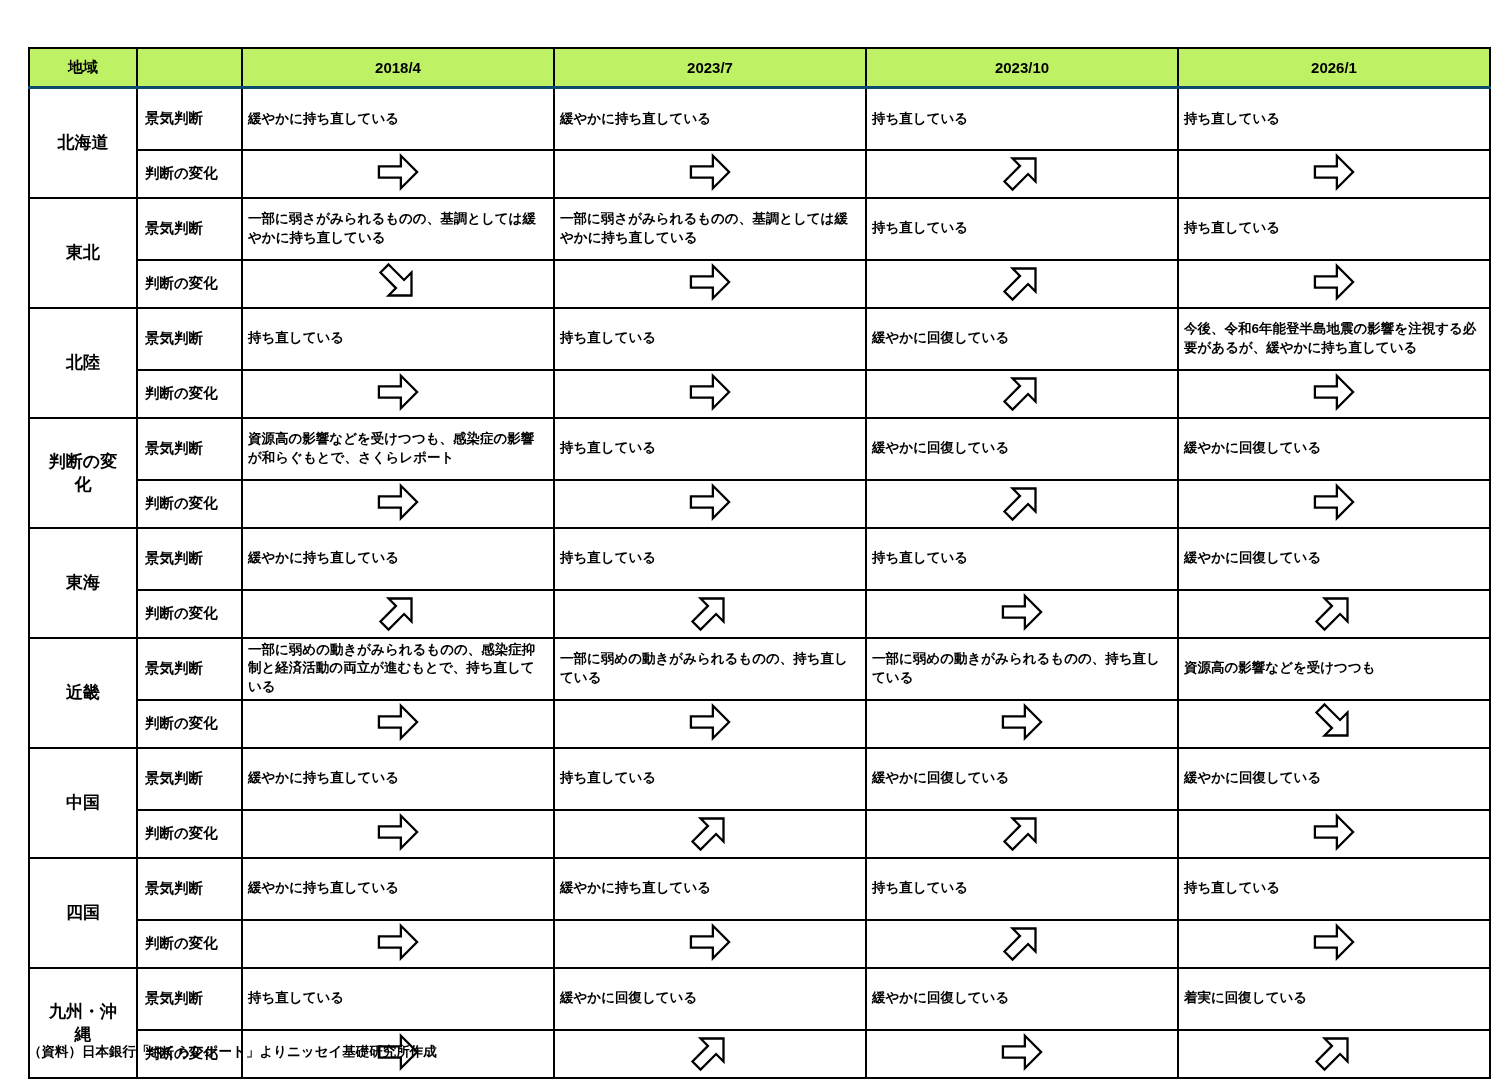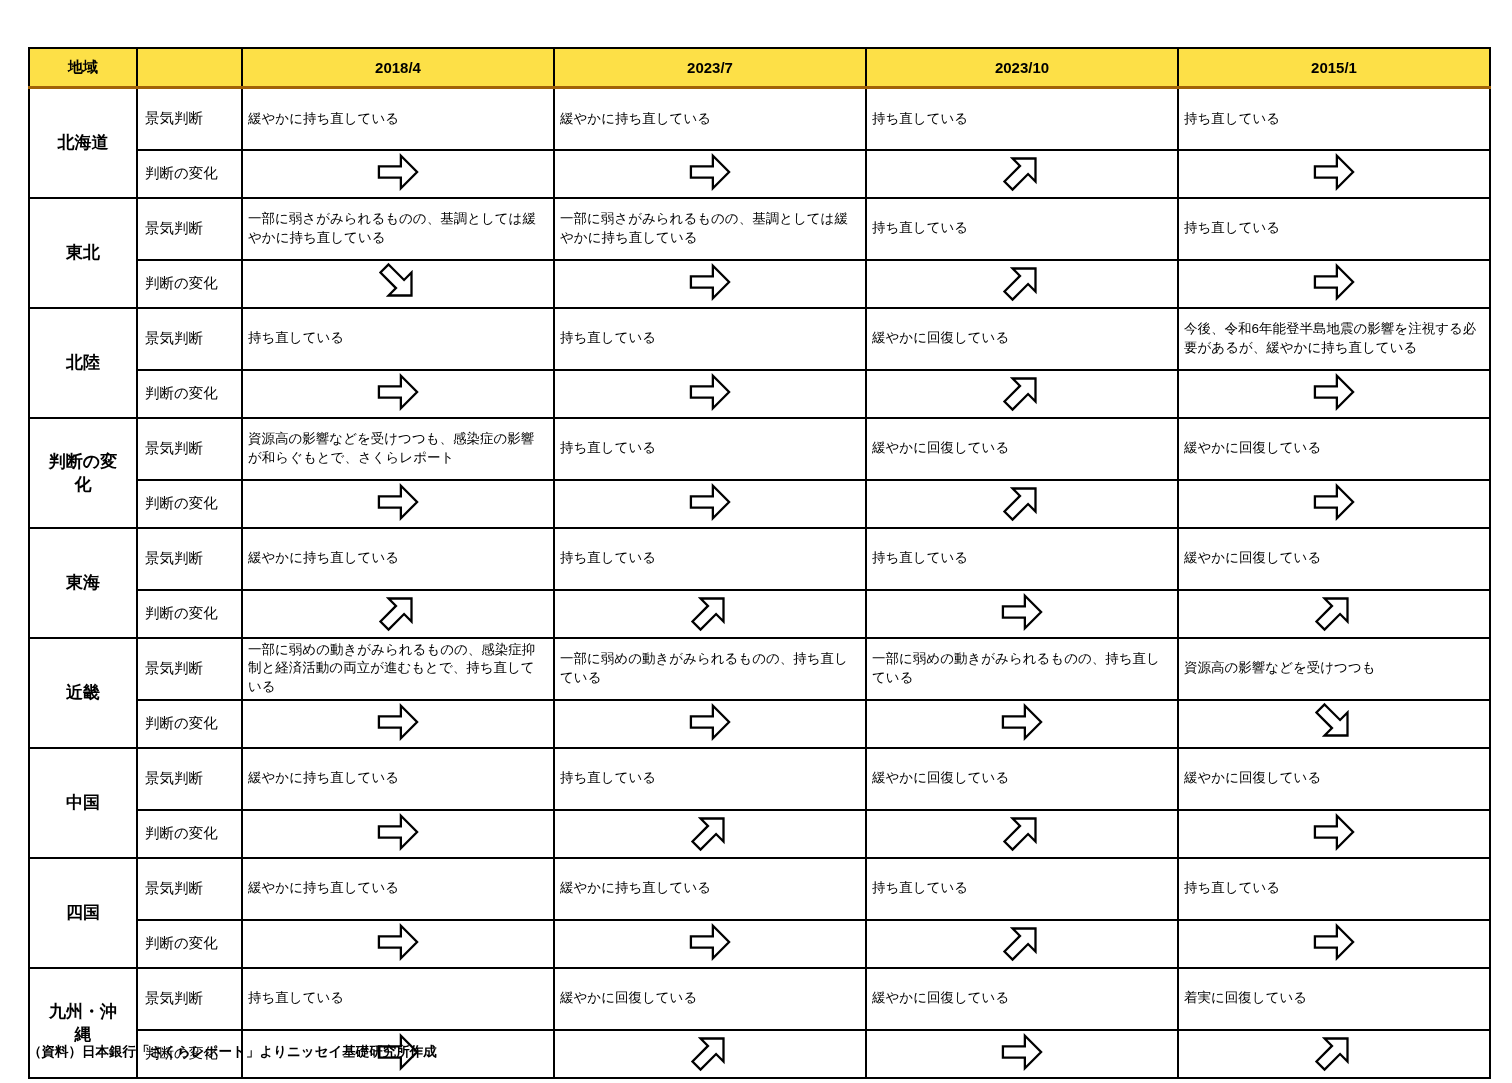--- a/index.html
+++ b/index.html
@@ -2,26 +2,26 @@
 <html><head>
 <meta charset="utf-8">
 <style>
   html,body{margin:0;padding:0;background:#ffffff;}
   body{width:1512px;height:1083px;font-family:"Liberation Sans","DejaVu Sans",sans-serif;color:#000;}
   .page{position:relative;width:1512px;height:1083px;overflow:hidden;}
   .title{position:absolute;top:12px;left:0;width:100%;text-align:center;font-size:19px;font-weight:bold;margin:0;letter-spacing:1px;}
   table.judge{position:absolute;left:28px;top:47px;width:1461px;border-collapse:collapse;table-layout:fixed;}
   table.judge th,table.judge td{border:2px solid #000;overflow:hidden;}
   tr.head{height:28px;}
-  tr.head th{background:#fde047;font-size:15px;font-weight:bold;text-align:center;vertical-align:middle;border-bottom:3px solid #a16207;padding:9px;}
+  tr.head th{background:#bef264;font-size:15px;font-weight:bold;text-align:center;vertical-align:middle;border-bottom:3px solid #0c4a6e;padding:9px;}
   tr.rtop{height:62px;}
   tr.rbot{height:45px;}
   th.region{font-size:17px;font-weight:bold;text-align:center;vertical-align:middle;background:#fff;padding:16px;}
-  td.sub{font-size:14.5px;font-weight:normal;text-align:left;vertical-align:middle;padding:0 2px 0 7px;}
-  td.assess{font-size:13.5px;font-weight:normal;text-align:left;vertical-align:middle;padding:2px 5px;line-height:1.35;}
+  td.sub{font-size:14.5px;font-weight:bold;text-align:left;vertical-align:middle;padding:0 2px 0 7px;}
+  td.assess{font-size:13.5px;font-weight:bold;text-align:left;vertical-align:middle;padding:2px 5px;line-height:1.35;}
   td.acell{text-align:center;vertical-align:middle;padding:0;}
   .arrow{display:inline-block;line-height:0;}
   .arrow svg{display:block;}
   .arrow[data-dir="up-right"] svg{transform:rotate(-45deg);}
   .arrow[data-dir="down-right"] svg{transform:rotate(45deg);}
   .arrow polygon{fill:#ffffff;stroke:#000;stroke-width:2.4;stroke-linejoin:miter;}
   .source{position:absolute;left:28px;top:1043px;font-size:13.5px;font-weight:600;}
 </style>
 </head>
 <body>
@@ -37,21 +37,21 @@
         <col style="width:312px">
         <col style="width:312px">
     </colgroup>
     <tbody>
     <tr class="head">
       <th>地域</th>
       <th></th>
       <th>2018/4</th>
       <th>2023/7</th>
       <th>2023/10</th>
-      <th>2015/1</th>
+      <th>2026/1</th>
     </tr>
 
     <tr class="rtop">
       <th class="region" rowspan="2">北海道</th>
       <td class="sub">景気判断</td>
       <td class="assess">緩やかに持ち直している</td>
       <td class="assess">緩やかに持ち直している</td>
       <td class="assess">持ち直している</td>
       <td class="assess">持ち直している</td>
     </tr>

